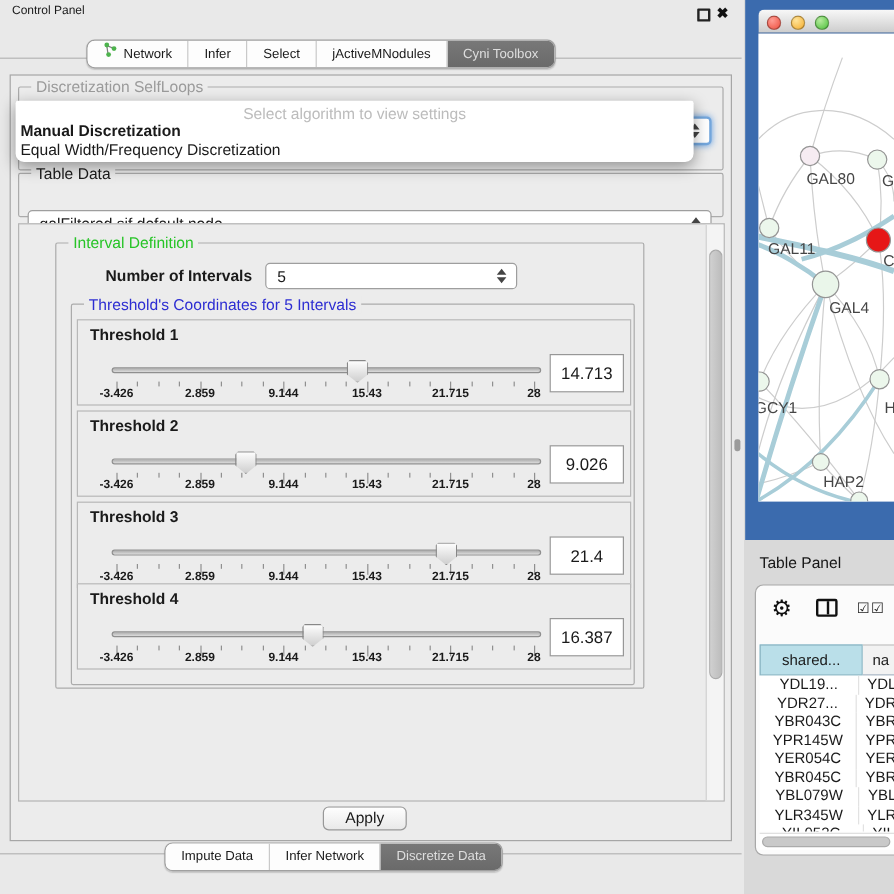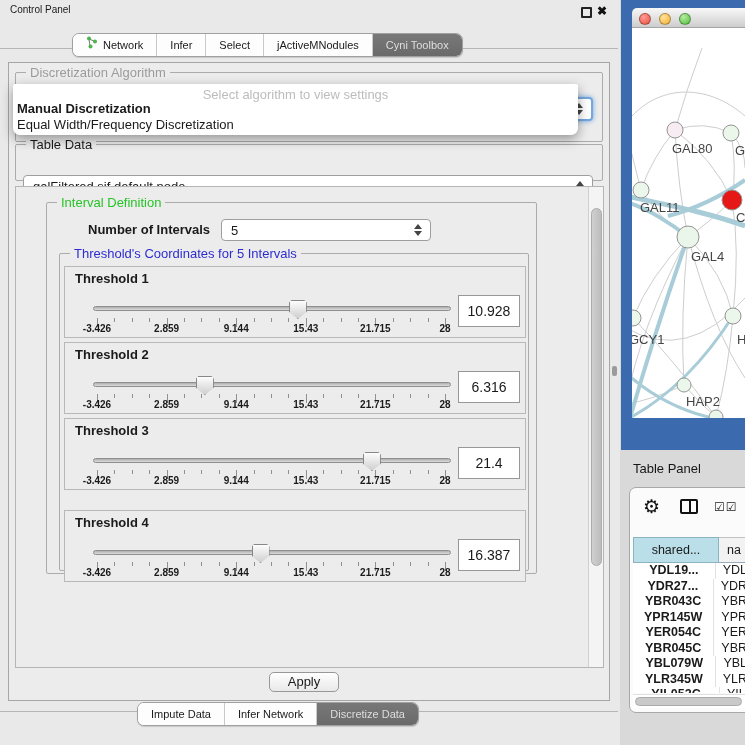--- a/index.html
+++ b/index.html
@@ -82,21 +82,21 @@
   #table-card { left:9px; top:487px; width:124px; height:226px; background:#fbfbfb; border:1px solid #a8a8a8; border-radius:7px; }
   #gear-icon { left:13px; top:7px; font-size:19px; color:#111; }
   #split-icon { left:50px; top:11px; width:18px; height:15px; border:2px solid #111; border-radius:2px; }
   #split-icon:after { content:""; position:absolute; left:50%; top:0; width:2px; height:100%; background:#111; }
   #check-icons { left:84px; top:12px; font-size:12px; letter-spacing:1px; color:#222; }
   .hcell { position:absolute; top:49px; height:26px; font-size:12.5px; line-height:24px; }
   #hcell-0 { left:3px; width:86px; background:#badfe9; border:1px solid #8ab4c2; text-align:center; }
   #hcell-1 { left:89px; width:35px; background:#f2f2f2; border-top:1px solid #c2c2c2; border-bottom:1px solid #9ab; padding-left:8px; }
   #rows { left:3px; top:75px; width:121px; height:130px; background:#fff; overflow:hidden; }
   .trow { display:flex; height:15.5px; line-height:15.5px; font-size:12.5px; }
-  .tc1 { width:86px; text-align:center;font-weight:bold; }
+  .tc1 { width:86px; text-align:center; }
   .tc2 { padding-left:7px; border-left:1px solid #e2e2e2; white-space:nowrap; }
   #hsb { left:3px; top:206px; width:121px; height:14px; background:#fff; border-top:1px solid #e0e0e0; }
   #hsb-thumb { left:2px; top:2px; width:107px; height:9px; background:#c9c9c9; border:1px solid #ababab; border-radius:5px; }
 
   #divider-dot { left:612px; top:366px; width:5px; height:10px; background:#9b9b9b; border-radius:2px; }
 </style>
 </head>
 <body>
 
 <div id="control-panel" class="abs">
@@ -132,21 +132,21 @@
         <span>jActiveMNodules</span>
       </div>
     <div class="tab sel">
         <span>Cyni Toolbox</span>
       </div>
   </div>
 
   <div id="content-panel" class="abs">
 
     <div class="abs groupbox" style="left:6px;top:9px;width:588px;height:70px;">
-      <div class="group-title gt-gray">Discretization Algorithm</div>
+      <div class="group-title gt-gray">Discretization SelfLoops</div>
     </div>
     <div id="algo-combo" class="abs combo">
       <div class="spinner">
           <i class="up"></i>
           <i class="dn"></i>
         </div>
     </div>
 
     <div class="abs groupbox" style="left:6px;top:81px;width:588px;height:37px;">
       <div class="group-title gt-black">Table Data</div>
@@ -212,21 +212,21 @@
                 </div>
               <div class="tick-labels">
                   <span style="left: 0%;">-3.426</span>
                   <span style="left: 20%;">2.859</span>
                   <span style="left: 40%;">9.144</span>
                   <span style="left: 60%;">15.43</span>
                   <span style="left: 80%;">21.715</span>
                   <span style="left: 100%;">28</span>
                 </div>
             </div>
-            <div class="valbox">10.928</div>
+            <div class="valbox">14.713</div>
           </div>
 
           <div class="tpanel" style="top:88px;">
             <div class="tpanel-title">Threshold 2</div>
             <div class="track"></div>
             <div class="slider-zone">
               <div class="thumb" style="left: calc(30.9998% - 9px);"></div>
               <div class="ticks">
                   <div class="tick major" style="left: 0%;"></div>
                   <div class="tick" style="left: 5%;"></div>
@@ -252,21 +252,21 @@
                 </div>
               <div class="tick-labels">
                   <span style="left: 0%;">-3.426</span>
                   <span style="left: 20%;">2.859</span>
                   <span style="left: 40%;">9.144</span>
                   <span style="left: 60%;">15.43</span>
                   <span style="left: 80%;">21.715</span>
                   <span style="left: 100%;">28</span>
                 </div>
             </div>
-            <div class="valbox">6.316</div>
+            <div class="valbox">9.026</div>
           </div>
 
           <div class="tpanel" style="top:164px;">
             <div class="tpanel-title">Threshold 3</div>
             <div class="track"></div>
             <div class="slider-zone">
               <div class="thumb" style="left: calc(78.9983% - 9px);"></div>
               <div class="ticks">
                   <div class="tick major" style="left: 0%;"></div>
                   <div class="tick" style="left: 5%;"></div>
@@ -295,21 +295,21 @@
                   <span style="left: 20%;">2.859</span>
                   <span style="left: 40%;">9.144</span>
                   <span style="left: 60%;">15.43</span>
                   <span style="left: 80%;">21.715</span>
                   <span style="left: 100%;">28</span>
                 </div>
             </div>
             <div class="valbox">21.4</div>
           </div>
 
-          <div class="tpanel" style="top:256px;">
+          <div class="tpanel" style="top:232px;">
             <div class="tpanel-title">Threshold 4</div>
             <div class="track"></div>
             <div class="slider-zone">
               <div class="thumb" style="left: calc(46.9993% - 9px);"></div>
               <div class="ticks">
                   <div class="tick major" style="left: 0%;"></div>
                   <div class="tick" style="left: 5%;"></div>
                   <div class="tick" style="left: 10%;"></div>
                   <div class="tick" style="left: 15%;"></div>
                   <div class="tick major" style="left: 20%;"></div>

